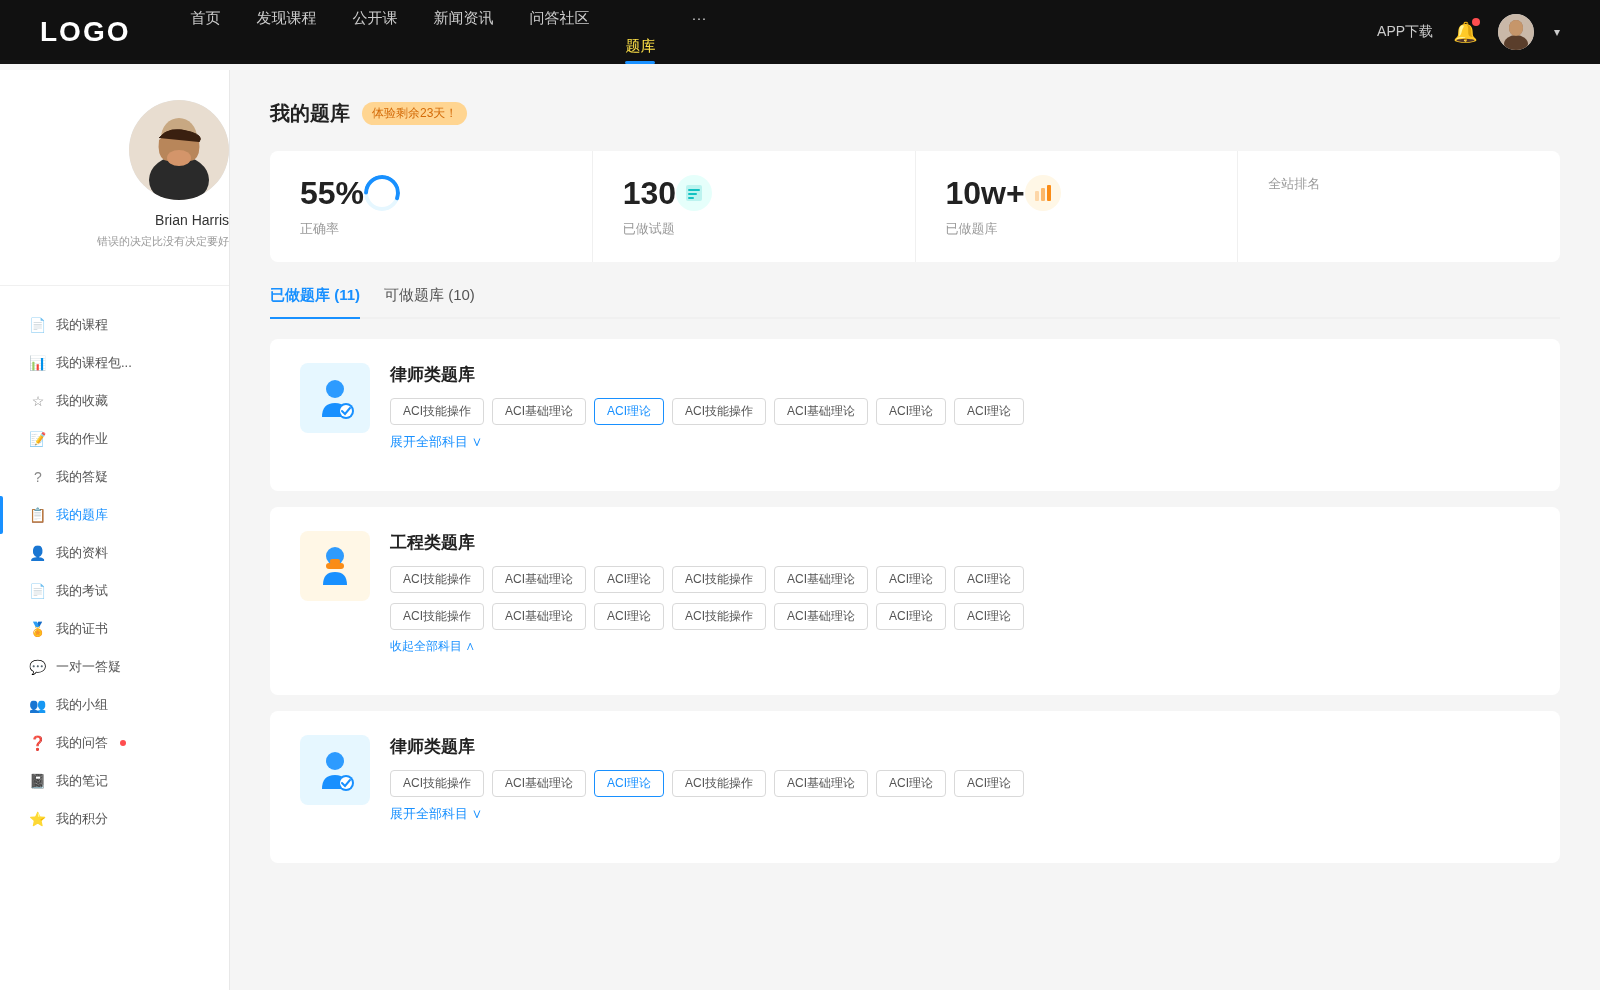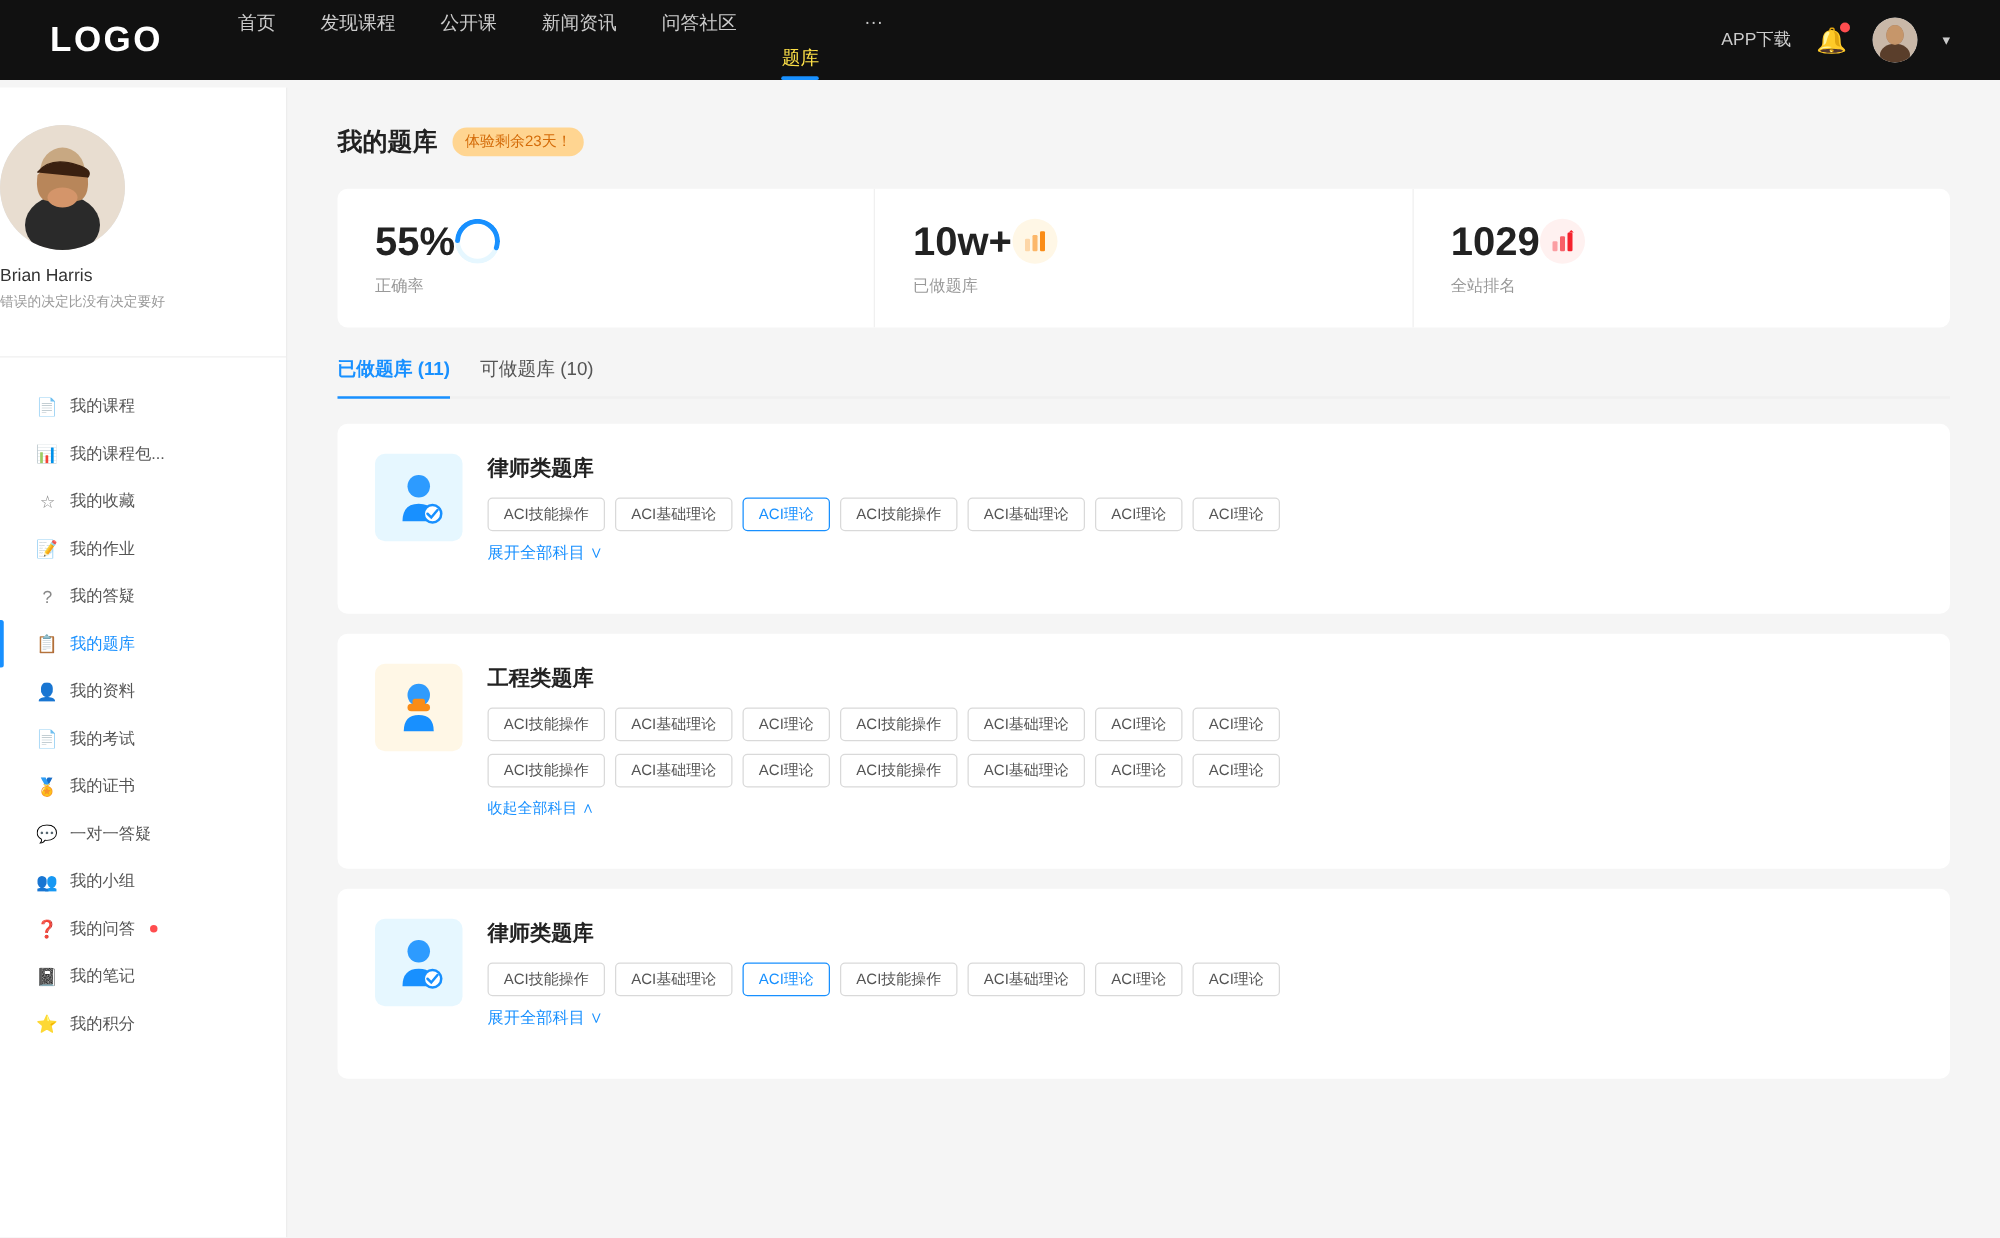--- a/index.html
+++ b/index.html
@@ -97,21 +97,21 @@
     .sidebar {
       width: 230px;
       background: #fff;
       padding: 30px 0 20px;
       flex-shrink: 0;
       border-right: 1px solid #e8e8e8;
     }
     .sidebar-profile {
       display: flex;
       flex-direction: column;
-      align-items: flex-start;
+      align-items: flex-end;
       padding-bottom: 36px;
       border-bottom: 1px solid #f0f0f0;
       margin-bottom: 10px;
     }
     .sidebar-avatar {
       width: 100px; height: 100px;
       border-radius: 50%;
       background: #e0e0e0;
       overflow: hidden;
       margin-bottom: 12px;
@@ -458,47 +458,50 @@
           <div class="stat-icon" style="padding:0;overflow:hidden;">
             <svg width="36" height="36" viewBox="0 0 36 36">
               <circle cx="18" cy="18" r="16" fill="none" stroke="#e6f7ff" stroke-width="4"></circle>
               <circle cx="18" cy="18" r="16" fill="none" stroke="#1890ff" stroke-width="4" stroke-dasharray="55.3 45.2" stroke-dashoffset="25" stroke-linecap="round" transform="rotate(-90 18 18)"></circle>
             </svg>
           </div>
         </div>
         <div class="stat-label">正确率</div>
       </div>
 
+      <div class="stat-card">
+        <div class="stat-top">
+          <span class="stat-value">130</span>
+          <div class="stat-icon teal">
+            <svg width="20" height="20" viewBox="0 0 20 20">
+                <rect x="2" y="2" width="16" height="16" rx="2" fill="#13c2c2" opacity="0.2"></rect>
+                <rect x="4" y="6" width="12" height="2" rx="1" fill="#13c2c2"></rect>
+                <rect x="4" y="10" width="9" height="2" rx="1" fill="#13c2c2"></rect>
+                <rect x="4" y="14" width="6" height="2" rx="1" fill="#13c2c2"></rect>
+              </svg>
+          </div>
+        </div>
+        <div class="stat-label">已做试题</div>
+      </div>
 
       <div class="stat-card">
         <div class="stat-top">
           <span class="stat-value">10w+</span>
           <div class="stat-icon orange">
             <svg width="20" height="20" viewBox="0 0 20 20">
                 <rect x="2" y="8" width="4" height="10" rx="1" fill="#fa8c16" opacity="0.3"></rect>
                 <rect x="8" y="5" width="4" height="13" rx="1" fill="#fa8c16" opacity="0.6"></rect>
                 <rect x="14" y="2" width="4" height="16" rx="1" fill="#fa8c16"></rect>
               </svg>
           </div>
         </div>
         <div class="stat-label">已做题库</div>
       </div>
 
       <div class="stat-card">
-        <div class="stat-top">
-          <span class="stat-value">1029</span>
-          <div class="stat-icon red">
-            <svg width="20" height="20" viewBox="0 0 20 20">
-                <rect x="2" y="10" width="4" height="8" rx="1" fill="#f5222d" opacity="0.4"></rect>
-                <rect x="8" y="6" width="4" height="12" rx="1" fill="#f5222d" opacity="0.7"></rect>
-                <rect x="14" y="3" width="4" height="15" rx="1" fill="#f5222d"></rect>
-                <path d="M15 3 L17 1 L19 3" fill="#f5222d"></path>
-              </svg>
-          </div>
-        </div>
         <div class="stat-label">全站排名</div>
       </div>
     </div>
 
     <div class="tabs-row">
       <div class="tab-item active">已做题库 (11)</div>
       <div class="tab-item">可做题库 (10)</div>
     </div>
 
     <div class="qbank-card">

